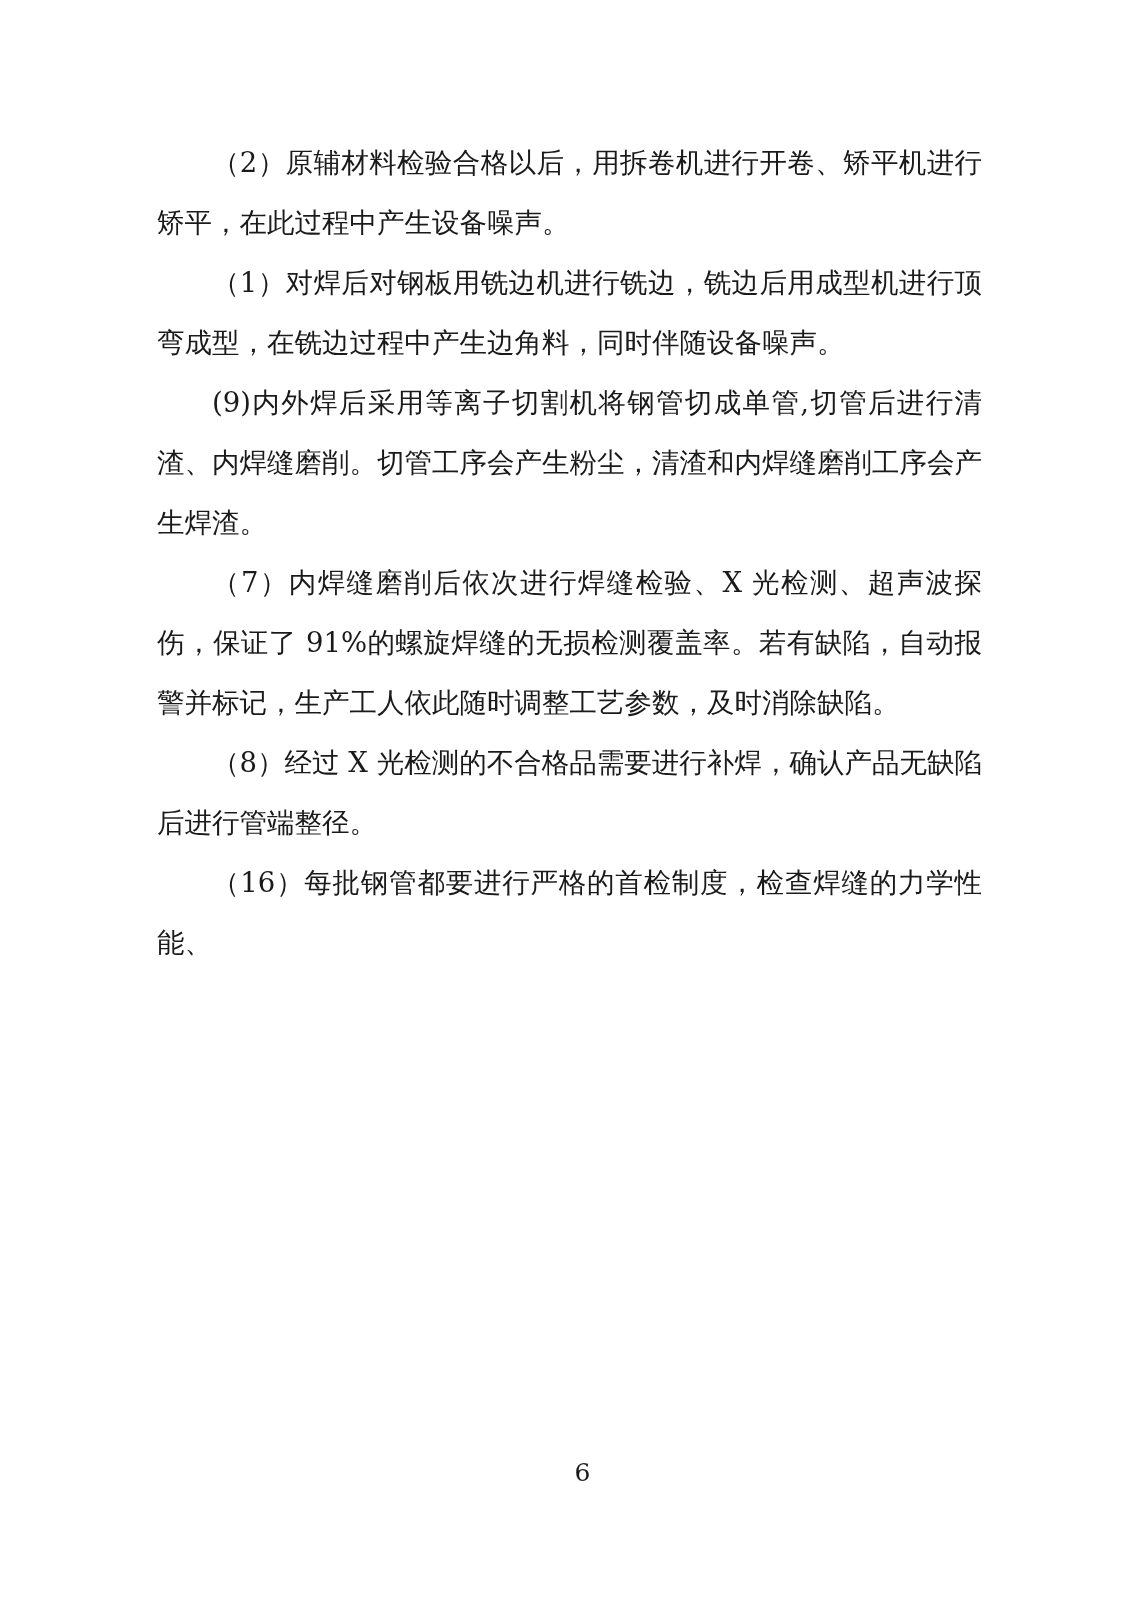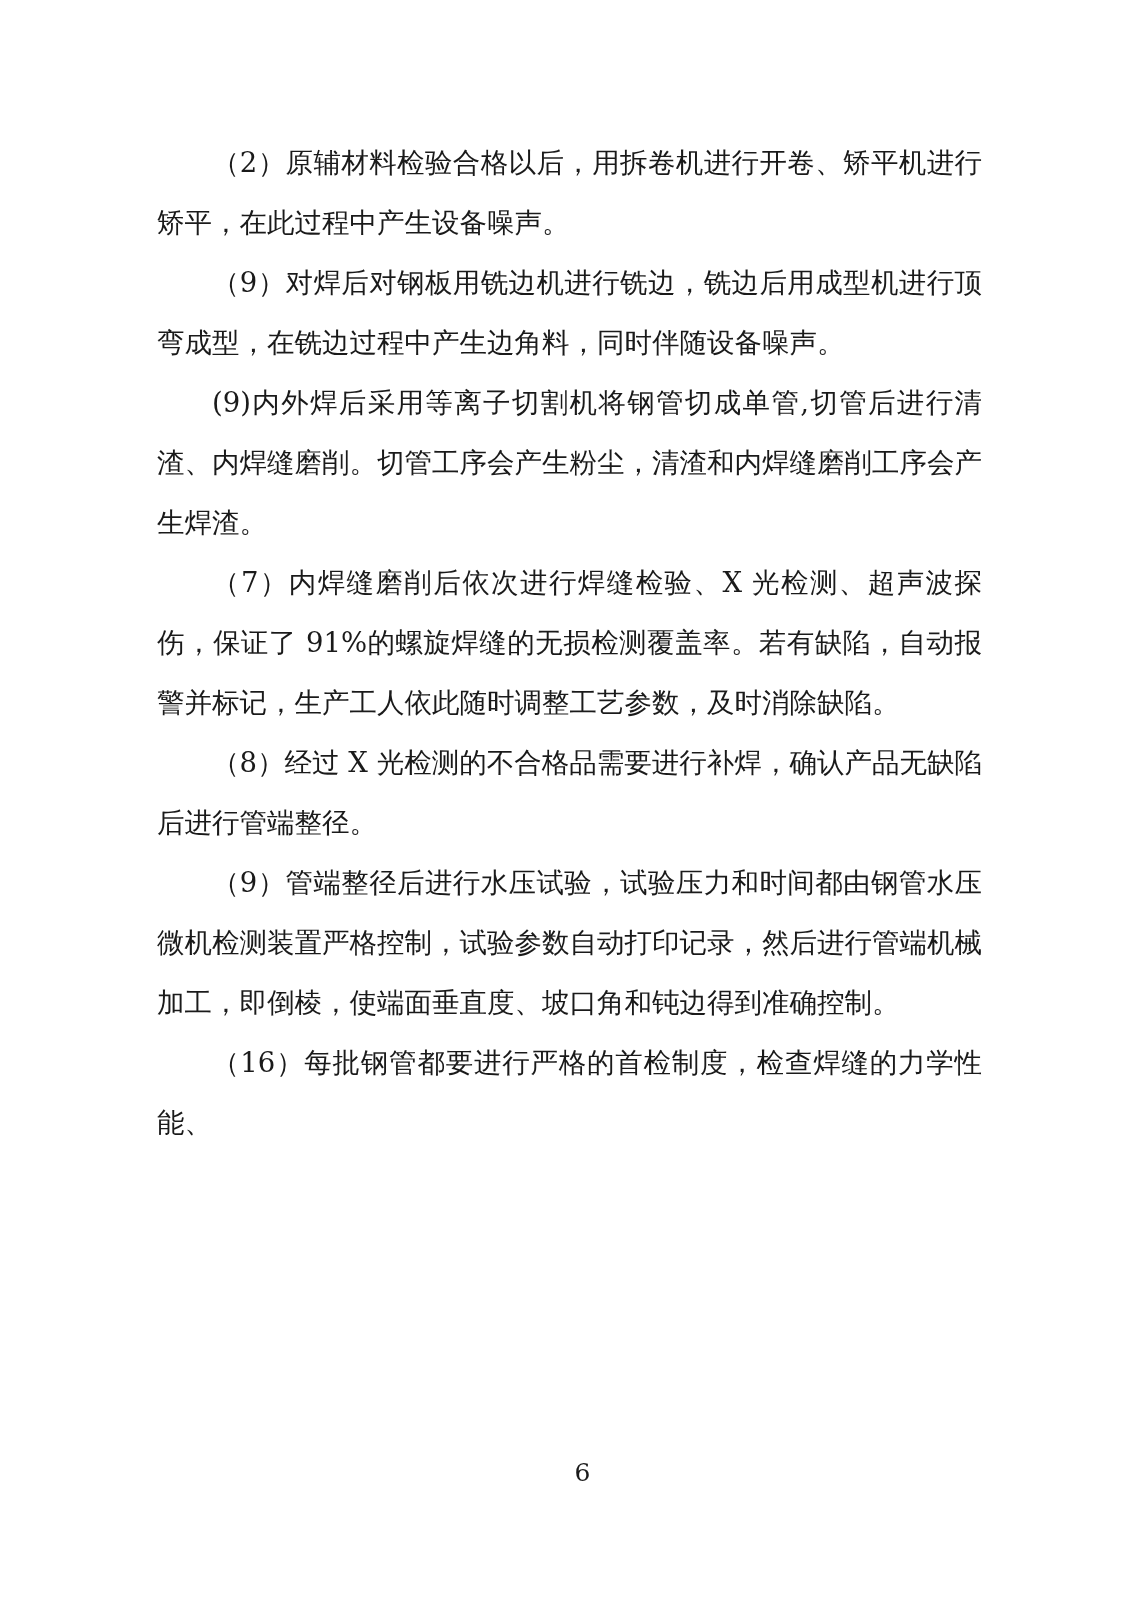--- a/index.html
+++ b/index.html
@@ -46,23 +46,22 @@
     font-size: 25px;
     color: #1a1a1a;
   }
 </style>
 </head>
 <body>
 
 <div class="page">
   <div class="body-text" id="paragraphs">
       <p class="para">（2）原辅材料检验合格以后，用拆卷机进行开卷、矫平机进行矫平，在此过程中产生设备噪声。</p>
-      <p class="para">（9）对焊后对钢板用铣边机进行铣边，铣边后用成型机进行顶弯成型，在铣边过程中产生边角料，同时伴随设备噪声。</p>
+      <p class="para">（1）对焊后对钢板用铣边机进行铣边，铣边后用成型机进行顶弯成型，在铣边过程中产生边角料，同时伴随设备噪声。</p>
       <p class="para">(9)内外焊后采用等离子切割机将钢管切成单管,切管后进行清渣、内焊缝磨削。切管工序会产生粉尘，清渣和内焊缝磨削工序会产生焊渣。</p>
       <p class="para">（7）内焊缝磨削后依次进行焊缝检验、X 光检测、超声波探伤，保证了 91%的螺旋焊缝的无损检测覆盖率。若有缺陷，自动报警并标记，生产工人依此随时调整工艺参数，及时消除缺陷。</p>
       <p class="para">（8）经过 X 光检测的不合格品需要进行补焊，确认产品无缺陷后进行管端整径。</p>
-      <p class="para">（9）管端整径后进行水压试验，试验压力和时间都由钢管水压微机检测装置严格控制，试验参数自动打印记录，然后进行管端机械加工，即倒棱，使端面垂直度、坡口角和钝边得到准确控制。</p>
       <p class="para">（16）每批钢管都要进行严格的首检制度，检查焊缝的力学性能、</p>
     </div>
   <div class="footer">
     <span class="page-number">6</span>
   </div>
 </div>
 
 </body></html>

